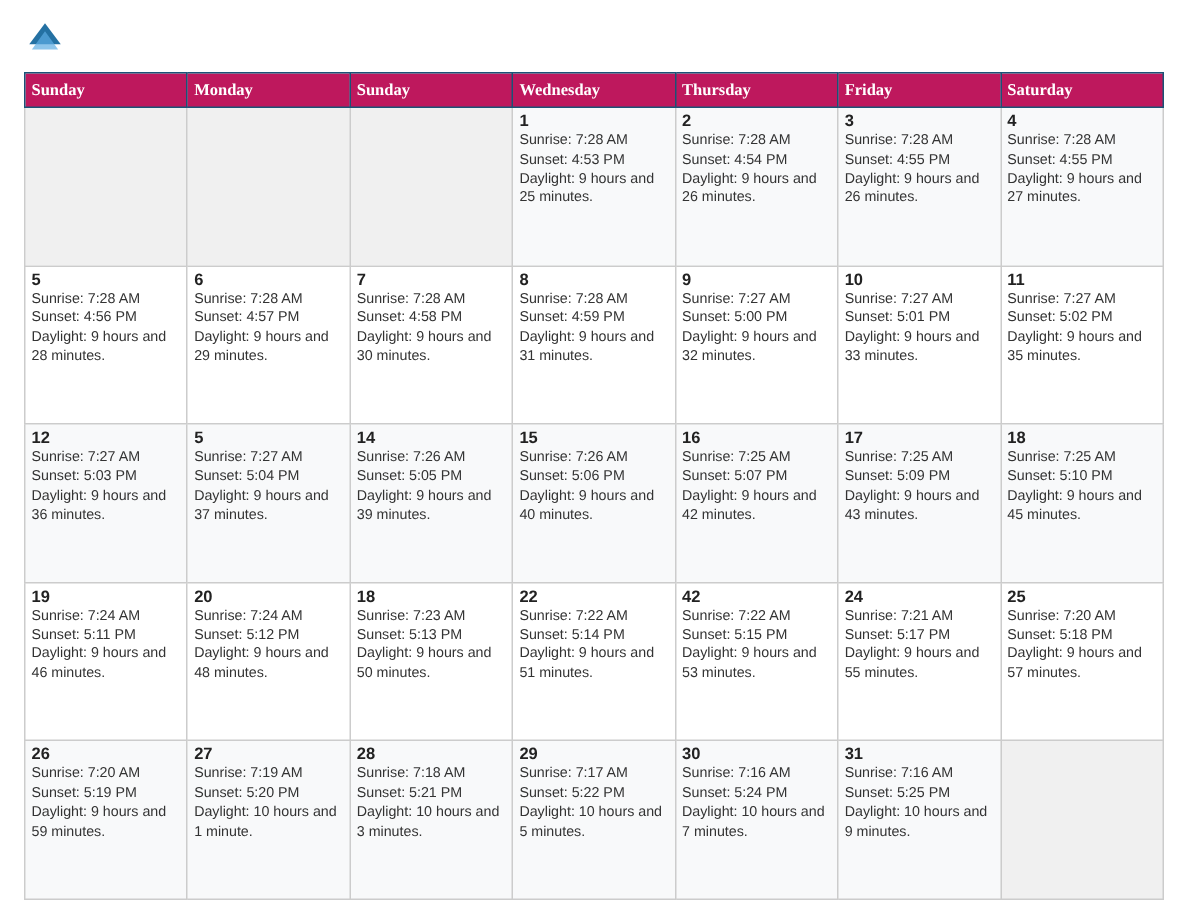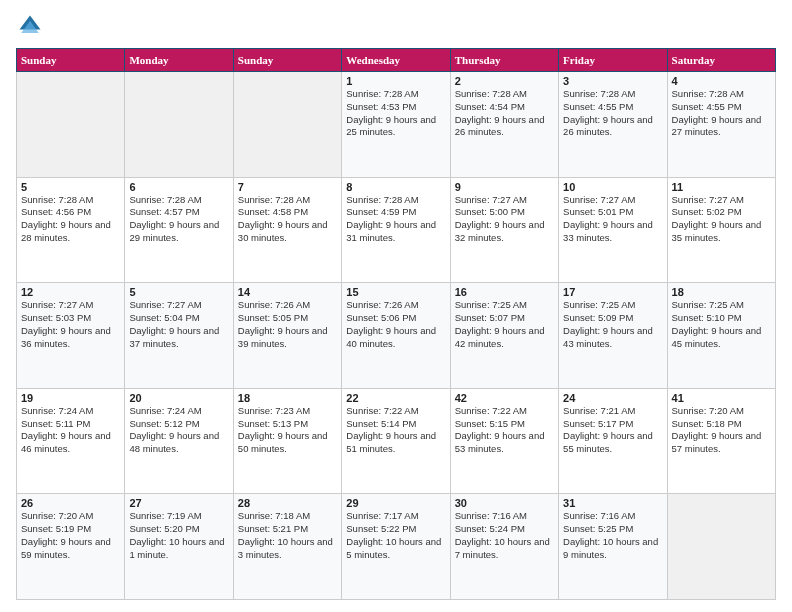--- a/index.html
+++ b/index.html
@@ -232,21 +232,21 @@
           </td>
           <td>
             <span class="day-num">42</span>
             <div class="day-info">Sunrise: 7:22 AM<br>Sunset: 5:15 PM<br>Daylight: 9 hours and 53 minutes.</div>
           </td>
           <td>
             <span class="day-num">24</span>
             <div class="day-info">Sunrise: 7:21 AM<br>Sunset: 5:17 PM<br>Daylight: 9 hours and 55 minutes.</div>
           </td>
           <td>
-            <span class="day-num">41</span>
+            <span class="day-num">25</span>
             <div class="day-info">Sunrise: 7:20 AM<br>Sunset: 5:18 PM<br>Daylight: 9 hours and 57 minutes.</div>
           </td>
         </tr>
         <tr>
           <td>
             <span class="day-num">26</span>
             <div class="day-info">Sunrise: 7:20 AM<br>Sunset: 5:19 PM<br>Daylight: 9 hours and 59 minutes.</div>
           </td>
           <td>
             <span class="day-num">27</span>

